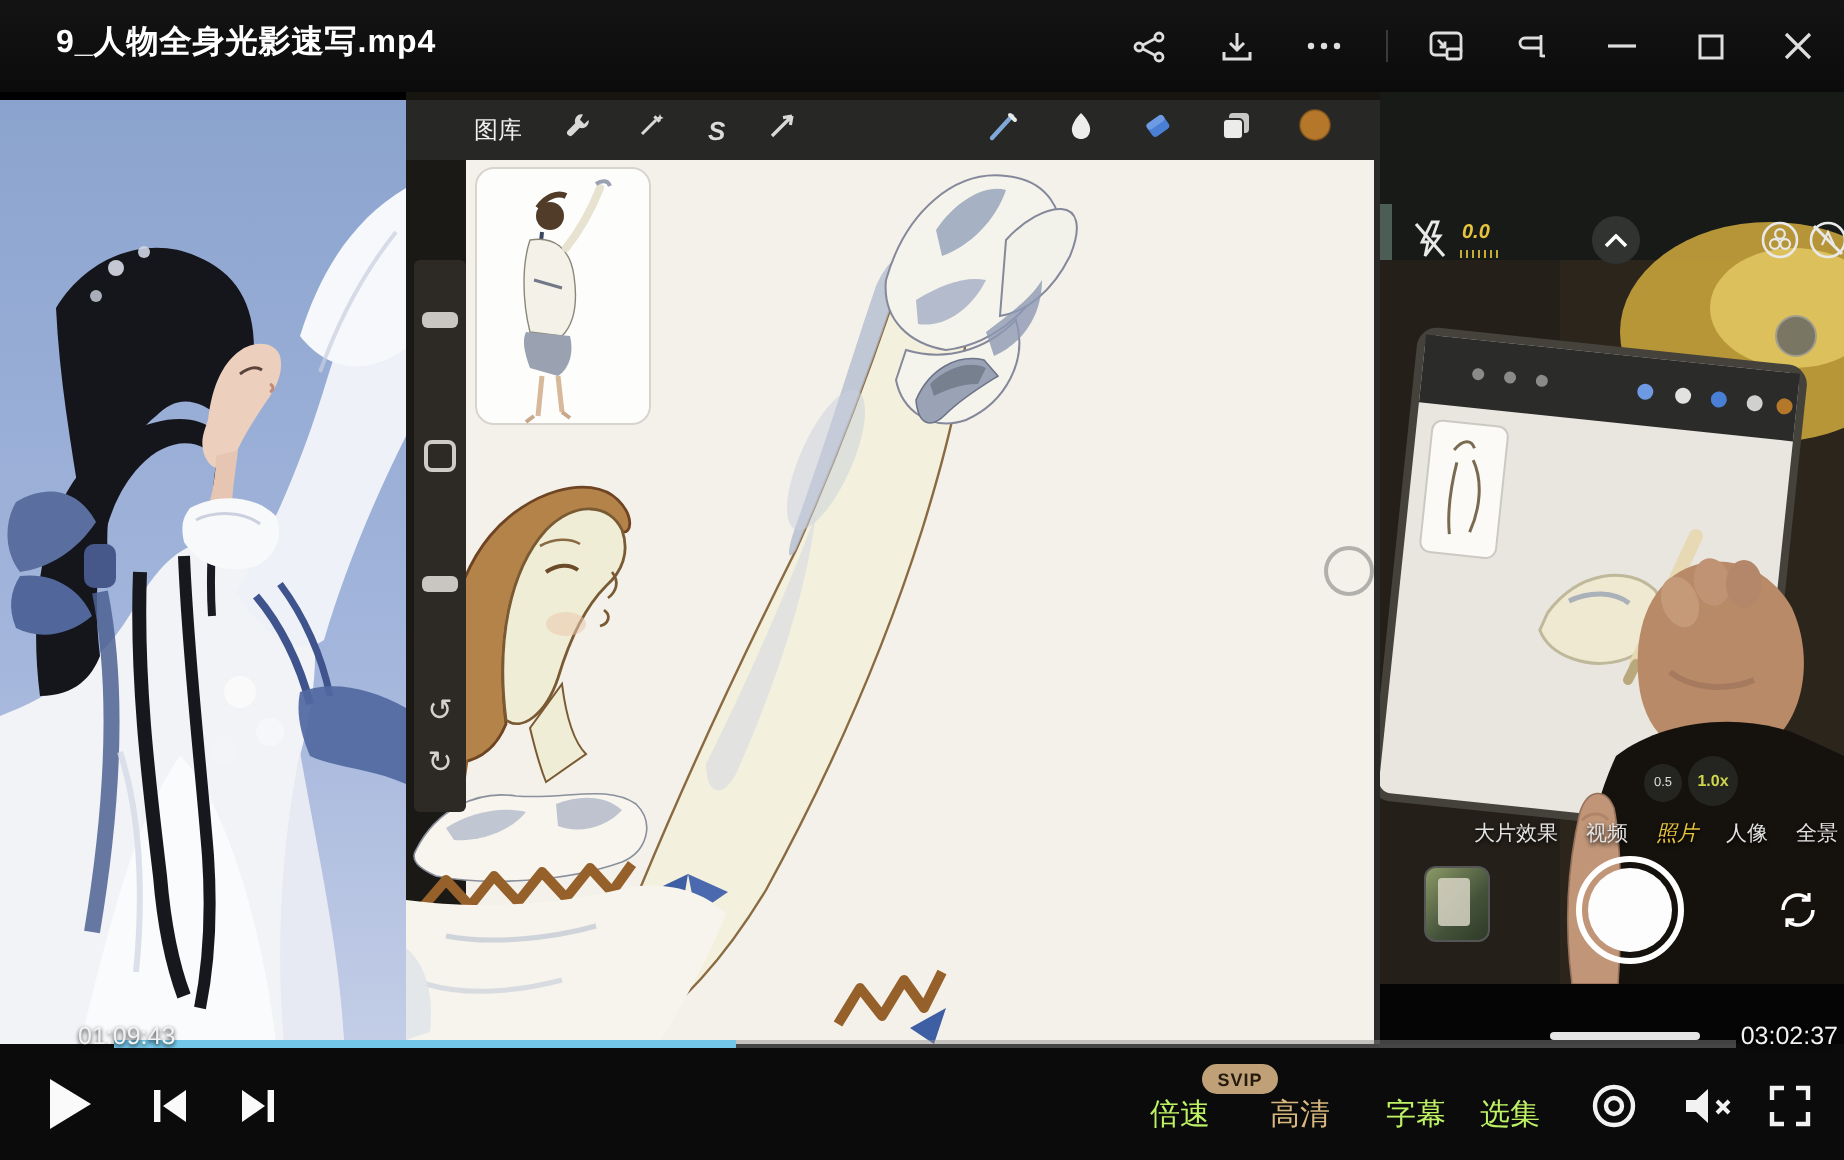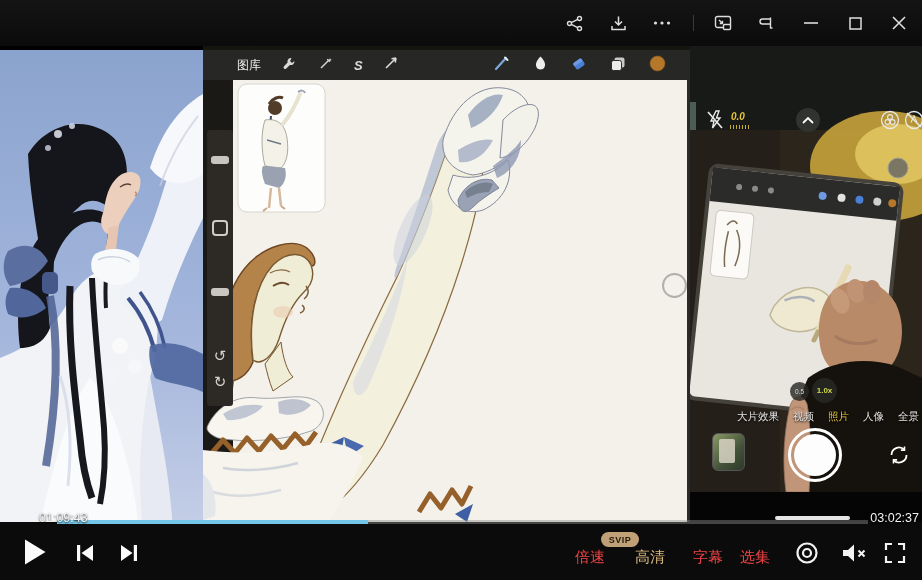--- a/index.html
+++ b/index.html
@@ -28,49 +28,50 @@
   .sb-square{position:absolute;left:5px;top:90px;width:16px;height:16px;border:2px solid #cfcbc6;border-radius:4px;}
   .sb-arrow{position:absolute;left:0;width:26px;text-align:center;color:#d5d1cc;font-size:15px;line-height:15px;}
   .touch-circle{position:absolute;left:459px;top:227px;width:25px;height:25px;border:2px solid #a5a5a0;border-radius:50%;opacity:.85;}
   
   .cam-top{position:absolute;left:0;top:60px;width:232px;height:34px;color:#e9e9e9;}
   .cam-ico{position:absolute;top:4px;}
   .exp-val{position:absolute;left:41px;top:5px;font-size:10px;font-weight:bold;color:#e6c43c;font-style:italic;}
   .exp-scale{position:absolute;left:40px;top:19px;display:flex;gap:2px;}
   .exp-scale i{width:1px;height:4px;background:#e6c43c;opacity:.85;}
   .chev-circle{position:absolute;left:106px;top:2px;width:24px;height:24px;border-radius:50%;background:#30332f;display:flex;align-items:center;justify-content:center;}
-  .zoom-pill{position:absolute;border-radius:50%;background:rgba(40,42,38,.82);color:#ddd;display:flex;align-items:center;justify-content:center;}
+  .zoom-pill{position:absolute;border-radius:50%;background:rgba(40,42,38,.82);color:#ddd;display:flex;align-items:center;justify-content:center;margin-left:32px;}
   .zoom-small{left:100px;top:336px;width:19px;height:19px;font-size:6.5px;}
   .zoom-main{left:122px;top:332px;width:25px;height:25px;font-size:8px;color:#cdd64a;font-weight:bold;}
   .cam-modes{position:absolute;left:0;top:364px;width:276px;display:flex;justify-content:center;gap:14px;font-size:10.5px;color:#e3e3e3;text-shadow:0 1px 2px #000;}
-  .cam-mode.active{color:#e6c43c;}
+  .cam-mode.active{color:#e6c43c;font-style:italic;}
   .gallery-thumb{position:absolute;left:22px;top:387px;width:33px;height:38px;border-radius:6px;overflow:hidden;background:linear-gradient(135deg,#8b9a66,#44523a 60%,#2e3a28);border:1px solid #555;}
   .gallery-inner{position:absolute;left:6px;top:5px;width:16px;height:24px;background:#d8d4c4;border-radius:2px;opacity:.85;}
   .shutter{position:absolute;left:98px;top:382px;width:54px;height:54px;border:3px solid #fff;border-radius:50%;display:flex;align-items:center;justify-content:center;}
   .shutter-inner{width:42px;height:42px;background:#fdfdfd;border-radius:50%;}
   .flip-btn{position:absolute;left:196px;top:396px;width:26px;height:26px;display:flex;align-items:center;justify-content:center;color:#fff;}
   .home-indicator{position:absolute;left:85px;top:470px;width:75px;height:4px;border-radius:2px;background:#e6e6e6;}
   
   .prog-track{position:absolute;left:57px;top:474px;width:811px;height:4px;background:rgba(140,140,140,.45);z-index:6;}
   .prog-fill{height:4px;background:#74c6e8;}
   .cur-time,.tot-time{position:absolute;top:465px;font-size:12.5px;color:#f2f2f2;text-shadow:0 1px 2px rgba(0,0,0,.9);z-index:7;}
   .cur-time{left:6px;margin-left:33px;} .tot-time{right:3px;}
   
   .controlbar{position:absolute;left:0;top:522px;width:922px;height:58px;background:#0b0b0b;}
   .cb-btn{position:absolute;display:flex;align-items:center;justify-content:center;color:#f2f2f2;cursor:pointer;}
-  .cb-label{position:absolute;top:26px;font-size:15px;color:#ef4444;cursor:pointer;white-space:nowrap;}
+  .cb-label{position:absolute;top:26px;font-size:15px;color:#bef264;cursor:pointer;white-space:nowrap;}
   .cb-label.gold{color:#d9b87e;}
   .svip-badge{position:absolute;left:601px;top:10px;width:38px;height:15px;background:#bfa077;border-radius:8px;color:#241a0e;font-size:9px;font-weight:bold;display:flex;align-items:center;justify-content:center;letter-spacing:.5px;cursor:pointer;}
 </style>
 </head>
 <body>
 
 <div class="stage">
 
   <div class="titlebar">
+    <div class="title">9_人物全身光影速写.mp4</div>
     <div class="tb-icons">
       <span class="tb-btn">
         <svg width="17" height="17" viewBox="0 0 17 17">
             <g stroke="#dedede" stroke-width="1.4" fill="none">
               <circle cx="13.5" cy="3.5" r="2"></circle>
               <circle cx="3.5" cy="8.5" r="2"></circle>
               <circle cx="13.5" cy="13.5" r="2"></circle>
               <path d="M5.3 7.6 11.7 4.3M5.3 9.4 11.7 12.7"></path>
             </g>
           </svg>

